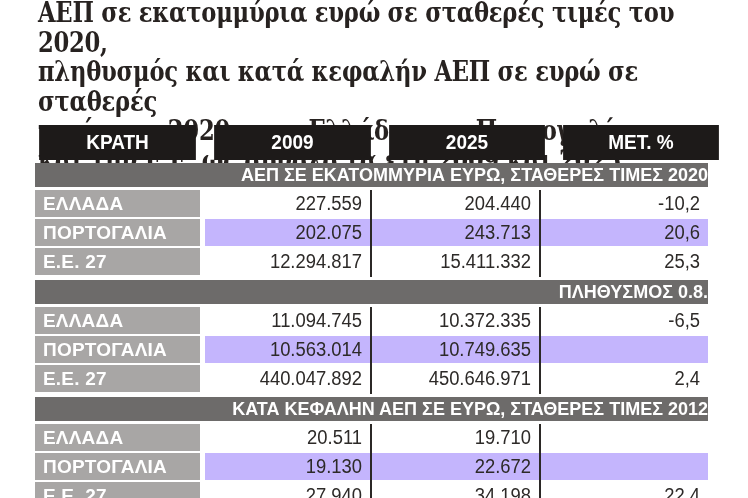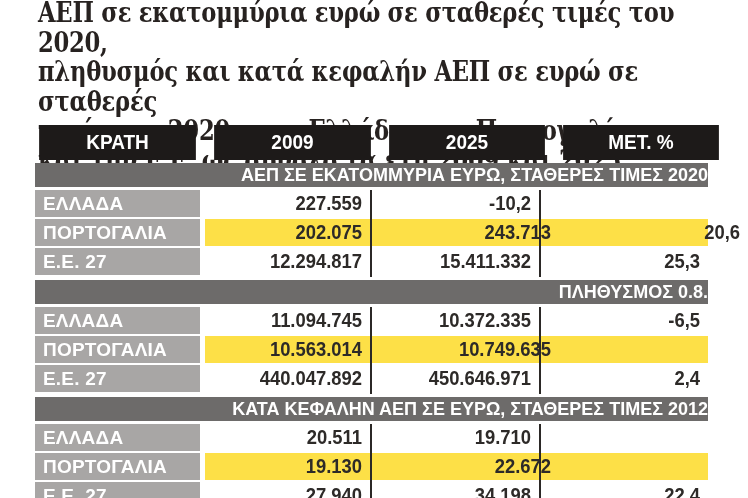--- a/index.html
+++ b/index.html
@@ -37,24 +37,24 @@
     display:grid;grid-template-columns:165px 503px;column-gap:5px;height:29px;
   }
   .label{
     background:#a8a6a5;color:#ffffff;font-weight:bold;font-size:19px;
     height:27px;line-height:27px;padding-left:8px;box-sizing:border-box;
     letter-spacing:.2px;
   }
   .vals{
     height:27px;display:grid;grid-template-columns:165px 169px 169px;
   }
-  .vals.striped{background:#fde047;gap:20px;}
+  .vals.striped{background:#c4b5fd;}
   .vcell{
     text-align:right;padding-right:8px;box-sizing:border-box;
-    font-weight:bold;font-size:20px;line-height:27px;color:#2d2a28;
+    font-weight:normal;font-size:20px;line-height:27px;color:#2d2a28;
   }
   .num{display:block;transform:scaleX(.92);transform-origin:100% 50%;}
   .vline{
     position:absolute;top:0;bottom:0;width:2px;background:#2b2826;
   }
   .vline.l1{left:335px;}
   .vline.l2{left:504px;}
 </style>
 </head>
 <body>
@@ -75,20 +75,23 @@
 
   <div class="secbar">ΑΕΠ ΣΕ ΕΚΑΤΟΜΜΥΡΙΑ ΕΥΡΩ, ΣΤΑΘΕΡΕΣ ΤΙΜΕΣ 2020</div>
   <div class="rows">
     <div class="row">
       <div class="label">ΕΛΛΑΔΑ</div>
       <div class="vals">
         <div class="vcell">
             <span class="num">227.559</span>
           </div>
         <div class="vcell">
+            <span class="num">204.440</span>
+          </div>
+        <div class="vcell">
             <span class="num">-10,2</span>
           </div>
       </div>
     </div>
     <div class="row">
       <div class="label">ΠΟΡΤΟΓΑΛΙΑ</div>
       <div class="vals striped">
         <div class="vcell">
             <span class="num">202.075</span>
           </div>

